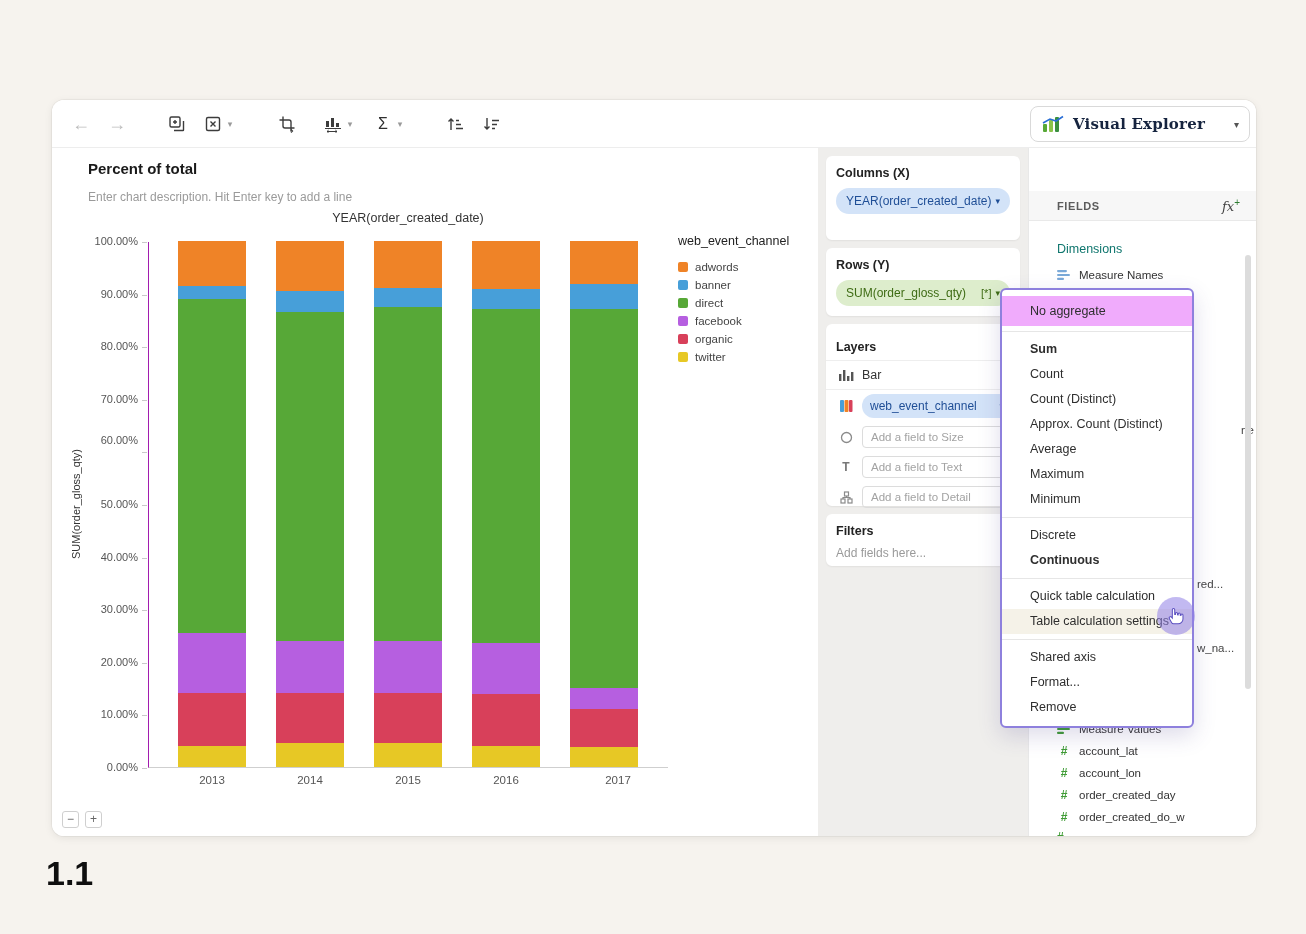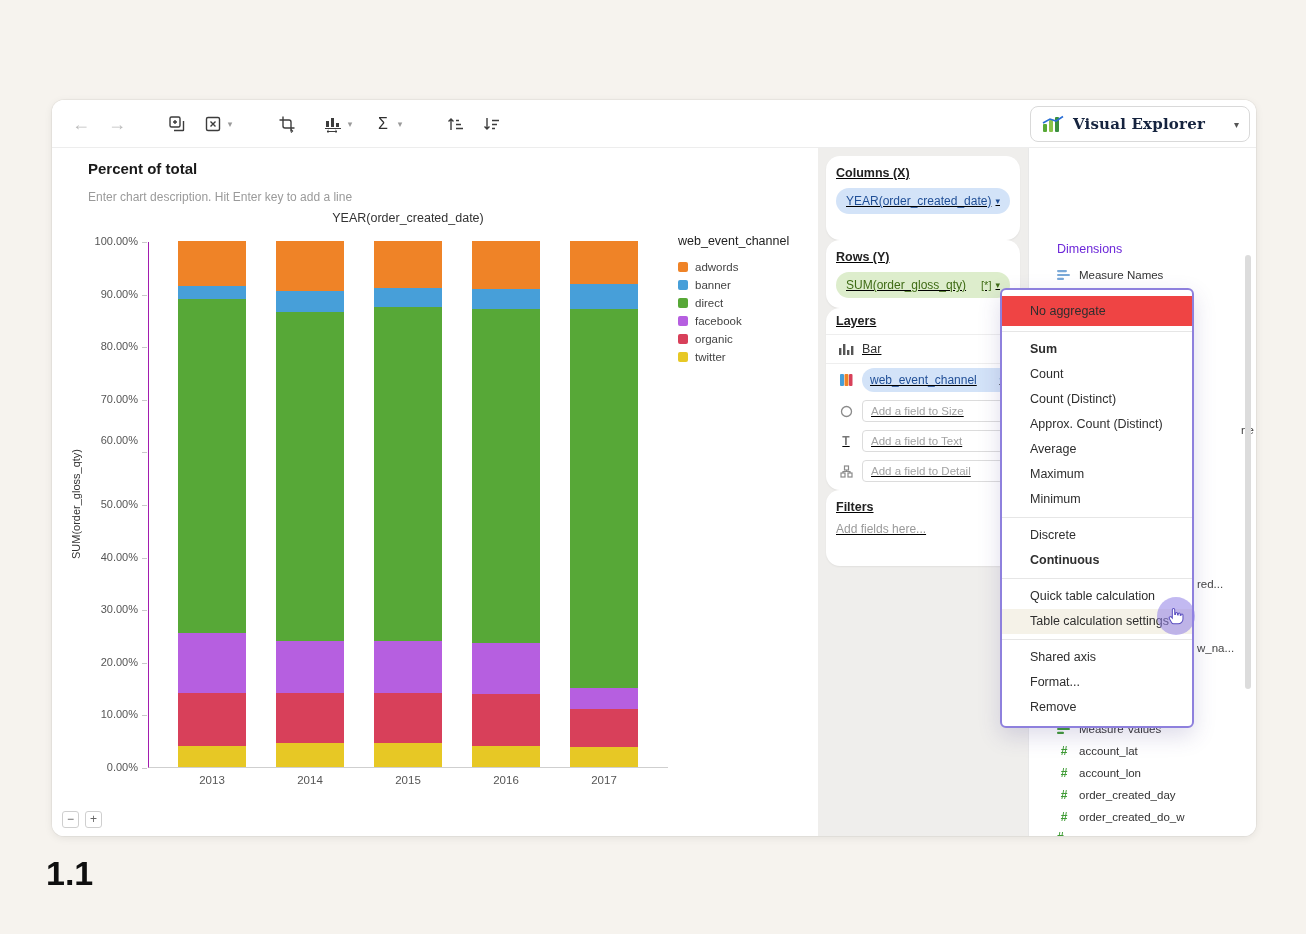--- a/index.html
+++ b/index.html
@@ -53,48 +53,48 @@
   .legend-title { font-size:12.5px; color:#222; margin-bottom:10px; }
   .legend-item { display:flex; align-items:center; height:18px; cursor:pointer; }
   .swatch { width:10px; height:10px; border-radius:2px; margin-right:7px; flex:0 0 auto; }
   .legend-label { font-size:11.5px; color:#444; }
   .zoom { position:absolute; left:10px; top:663px; display:flex; gap:6px; }
   .zoom-btn {
     width:17px; height:17px; border:1px solid #cfcfcf; border-radius:3px; background:#fff;
     font-size:12px; color:#666; line-height:15px; text-align:center; cursor:pointer;
   }
   
-  .shelf-card { background:#fff; border-radius:14px; box-shadow:0 1px 2px rgba(0,0,0,.06); padding:10px; position:relative;text-decoration:underline; }
+  .shelf-card { background:#fff; border-radius:6px; box-shadow:0 1px 2px rgba(0,0,0,.06); margin-bottom:8px; padding:10px; position:relative; }
   .shelf-title { font-size:12.5px; font-weight:bold; color:#222; margin-bottom:8px; }
   .pill { height:26px; border-radius:13px; display:flex; align-items:center; padding:0 10px; font-size:12px; cursor:pointer; }
   .pill-blue { background:#d3e3f8; color:#1f4e96; }
   .pill-green { background:#ddedcc; color:#3e6b14; }
   .pill-text { flex:1; white-space:nowrap; overflow:hidden; text-overflow:ellipsis; }
   .pill-badge { font-size:11px; margin:0 4px; }
   .pill-caret { font-size:9px; }
   .card-columns { height:84px; }
   .card-rows { height:68px; }
   .card-layers { height:182px; padding:0; }
-  .card-layers .shelf-title { padding:6px 10px 0 10px; margin-bottom:6px; }
+  .card-layers .shelf-title { padding:16px 10px 0 10px; margin-bottom:6px; }
   .mark-row { height:30px; border-top:1px solid #eee; border-bottom:1px solid #eee; display:flex; align-items:center; padding-left:12px; gap:8px; font-size:12.5px; color:#333; cursor:pointer; }
   .enc-row { display:flex; align-items:center; padding:4px 8px 4px 12px; gap:8px; }
   .enc-icon { width:16px; display:flex; justify-content:center; color:#888; flex:0 0 auto; font-size:12px; }
   .enc-pill { flex:1; height:24px; border-radius:12px; background:#d3e3f8; color:#1f4e96; font-size:12px; display:flex; align-items:center; padding:0 8px; cursor:pointer; }
   .enc-box { flex:1; height:22px; border:1px solid #dcdcdc; border-radius:4px; font-size:11.5px; color:#a3a3a3; display:flex; align-items:center; padding:0 8px; cursor:pointer; }
-  .card-filters { height:76px; }
+  .card-filters { height:52px; }
   .filters-placeholder { font-size:12px; color:#9a9a9a; }
   
   .panel-tabs { height:43px; border-bottom:1px solid #e8e8e8; display:flex; justify-content:center; gap:48px; }
   .tab { font-size:13px; color:#555; padding-top:13px; height:43px; cursor:pointer; }
   .tab.active { color:#1c1c1c; font-weight:bold; border-bottom:3px solid #2e7d32; }
   .fields-bar { position:absolute; left:0; top:43px; width:100%; height:30px; background:#f7f7f7; border-bottom:1px solid #e9e9e9; display:flex; align-items:center; padding:0 16px 0 28px; }
   .fields-label { font-size:11px; font-weight:bold; letter-spacing:.6px; color:#5c5c5c; flex:1; }
   .fx { font-family:"DejaVu Serif", serif; font-style:italic; font-size:13px; color:#444; cursor:pointer; }
   .fx .plus { font-family:"Liberation Sans", sans-serif; font-style:normal; font-size:10px; color:#2e7d32; vertical-align:super; }
-  .dims-label { position:absolute; left:28px; top:94px; font-size:12.5px; color:#6d28d9; }
+  .dims-label { position:absolute; left:28px; top:94px; font-size:12.5px; color:#0f766e; }
   .field-row { display:flex; align-items:center; height:22px; gap:8px; cursor:pointer; }
   .field-label { font-size:11.5px; color:#333; white-space:nowrap; }
   .f-icon { width:14px; display:flex; justify-content:center; flex:0 0 auto; }
   .mn-icon { color:#7aa9d8; }
   .mv-icon { color:#3f9c35; }
   .hash-icon { color:#3f9c35; font-size:12px; font-weight:bold; width:14px; text-align:center; }
   .dims-list { position:absolute; left:28px; top:116px; }
   .measures-list { position:absolute; left:28px; top:570px; }
   .fragment { position:absolute; left:168px; font-size:11.5px; color:#444; }
   .fragment:nth-child(1){ top:276px;margin-left:44px; }
@@ -102,21 +102,21 @@
   .fragment:nth-child(3){ top:494px; }
   .scroll-thumb { position:absolute; left:216px; top:107px; width:6px; height:434px; background:#dcdcdc; border-radius:3px; cursor:pointer; }
   .clipped-hash { position:absolute; left:28px; top:682px; color:#3f9c35; font-size:12px; font-weight:bold; }
   
   .context-menu {
     position:absolute; left:948px; top:188px; width:194px;
     background:#fff; border:2px solid #8e80dd; border-radius:6px;
     box-shadow:0 8px 22px rgba(70,60,140,.18); padding:6px 0; z-index:60;
   }
   .menu-item { height:25px; line-height:25px; padding-left:28px; font-size:12.5px; color:#2e2e2e; cursor:pointer; white-space:nowrap; }
-  .menu-item.selected { background:#ef4444; height:30px; line-height:30px; }
+  .menu-item.selected { background:#f0abfc; height:30px; line-height:30px; }
   .menu-item.bold { font-weight:bold; }
   .menu-item.hover { background:#f5f2e8; }
   .menu-divider { height:1px; background:#e6e6e6; margin:5px 0; }
   
   .cursor-halo {
     position:absolute; left:1105px; top:497px; width:38px; height:38px; border-radius:50%;
     background:rgba(143,128,230,.55); z-index:70; display:flex; align-items:center; justify-content:center;
     pointer-events:none;
   }
   
@@ -261,21 +261,21 @@
           </div>
           <div class="xlabel" style="left: 308px; width: 98px;">2016</div>
           <div class="bar" style="left: 421px; width: 68px;">
             <div class="seg" style="height: 19.988px; background: rgb(231, 200, 37);"></div>
             <div class="seg" style="height: 37.872px; background: rgb(216, 64, 90);"></div>
             <div class="seg" style="height: 21.04px; background: rgb(182, 95, 224);"></div>
             <div class="seg" style="height: 378.72px; background: rgb(87, 168, 55);"></div>
             <div class="seg" style="height: 25.248px; background: rgb(71, 159, 217);"></div>
             <div class="seg" style="height: 43.132px; background: rgb(239, 131, 39);"></div>
           </div>
-          <div class="xlabel" style="left: 406px; width: 98px; text-align: center;">2017</div>
+          <div class="xlabel" style="left: 420px; width: 98px; text-align: center;">2017</div>
         </div>
       <div class="legend">
         <div class="legend-title">web_event_channel</div>
         <div>
             <div class="legend-item">
               <span class="swatch" style="background: rgb(239, 131, 39);"></span>
               <span class="legend-label">adwords</span>
             </div>
             <div class="legend-item">
               <span class="swatch" style="background: rgb(71, 159, 217);"></span>
@@ -373,20 +373,24 @@
         </div>
       </div>
 
       <div class="shelf-card card-filters">
         <div class="shelf-title">Filters</div>
         <div class="filters-placeholder">Add fields here...</div>
       </div>
     </div>
 
     <div class="fields-panel">
+      <div class="fields-bar">
+        <span class="fields-label">FIELDS</span>
+        <span class="fx"><span>fx</span><span class="plus">+</span></span>
+      </div>
       <div class="dims-label">Dimensions</div>
       <div class="dims-list">
           <div class="field-row">
             <span class="f-icon mn-icon">
               <svg width="14" height="12" viewBox="0 0 14 12" fill="currentColor">
                 <rect x="0" y="1" width="10" height="2.2" rx="1.1"></rect>
                 <rect x="0" y="4.9" width="13" height="2.2" rx="1.1"></rect>
                 <rect x="0" y="8.8" width="7" height="2.2" rx="1.1"></rect>
               </svg>
             </span>

